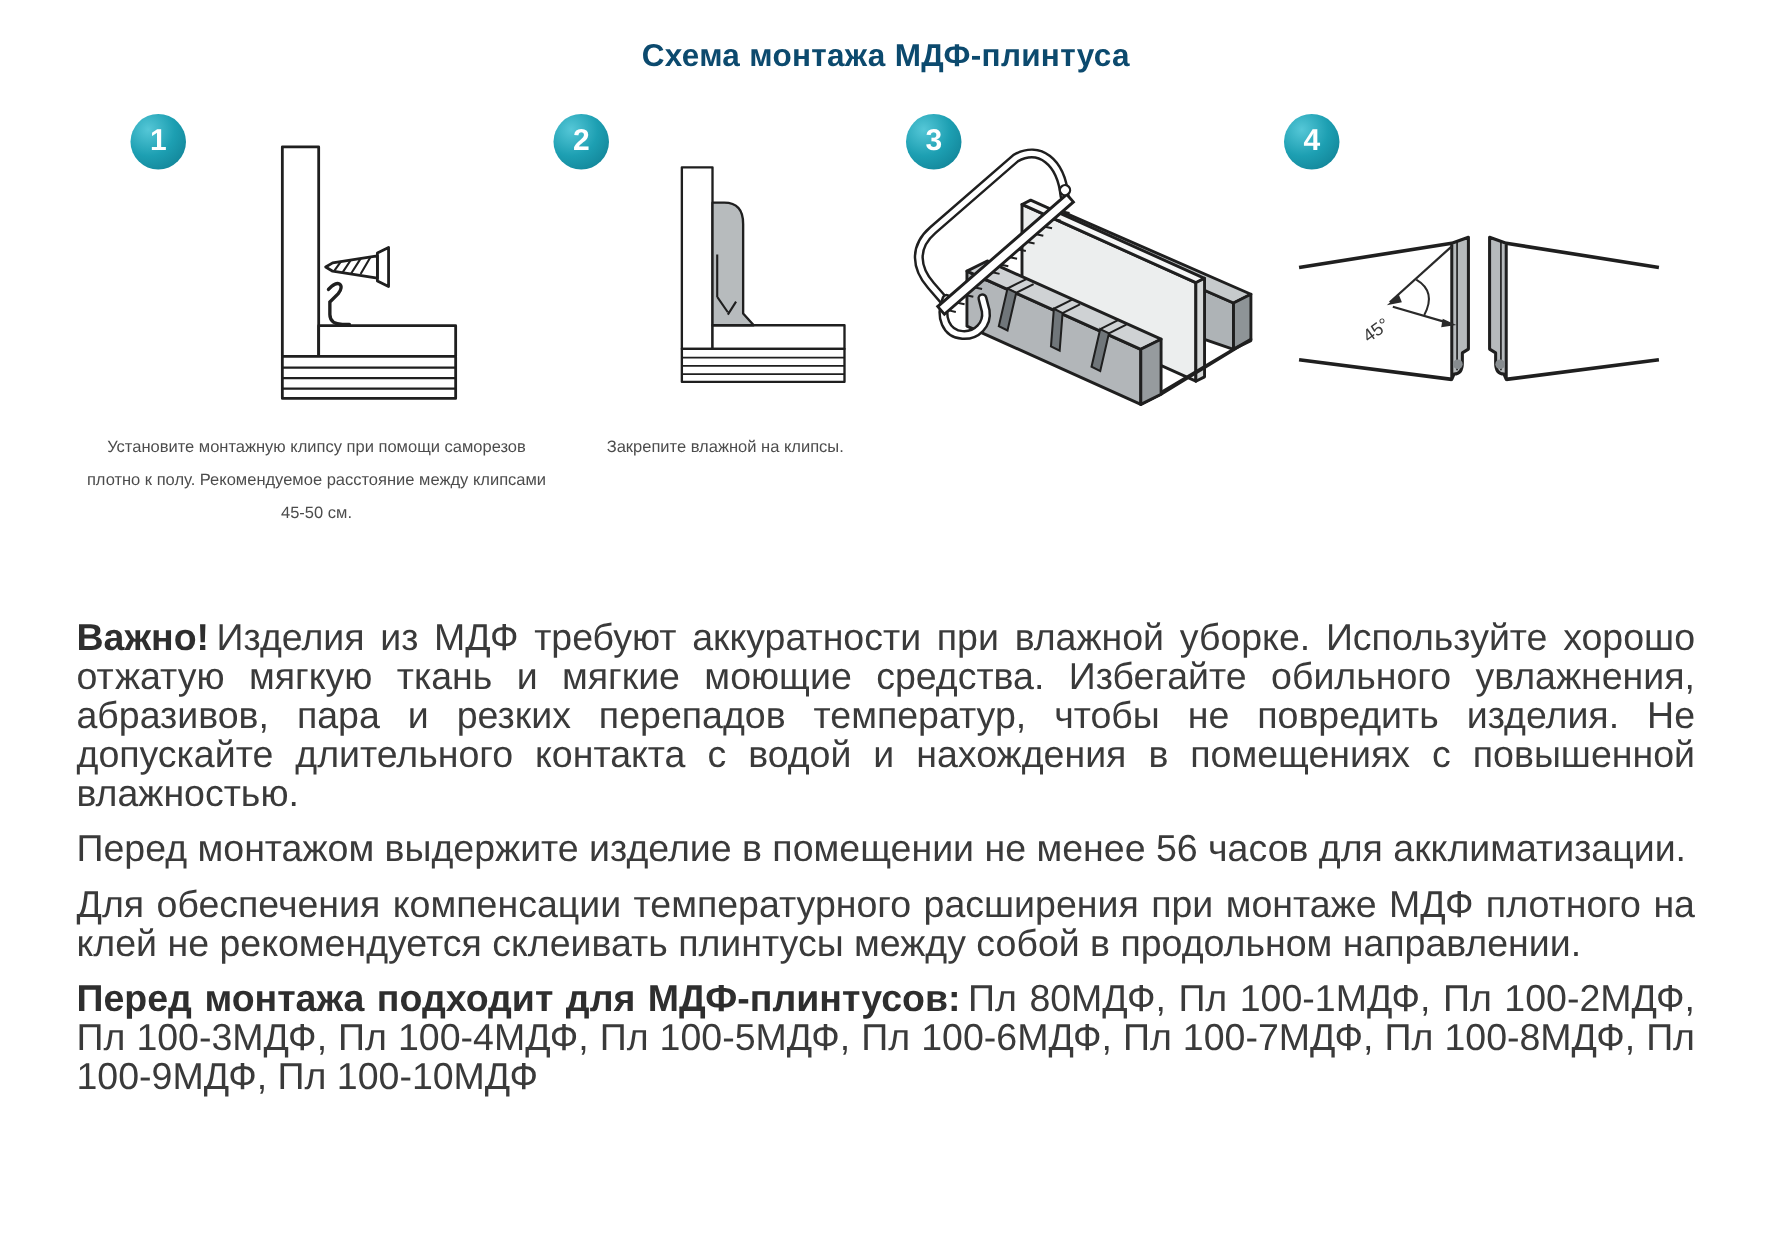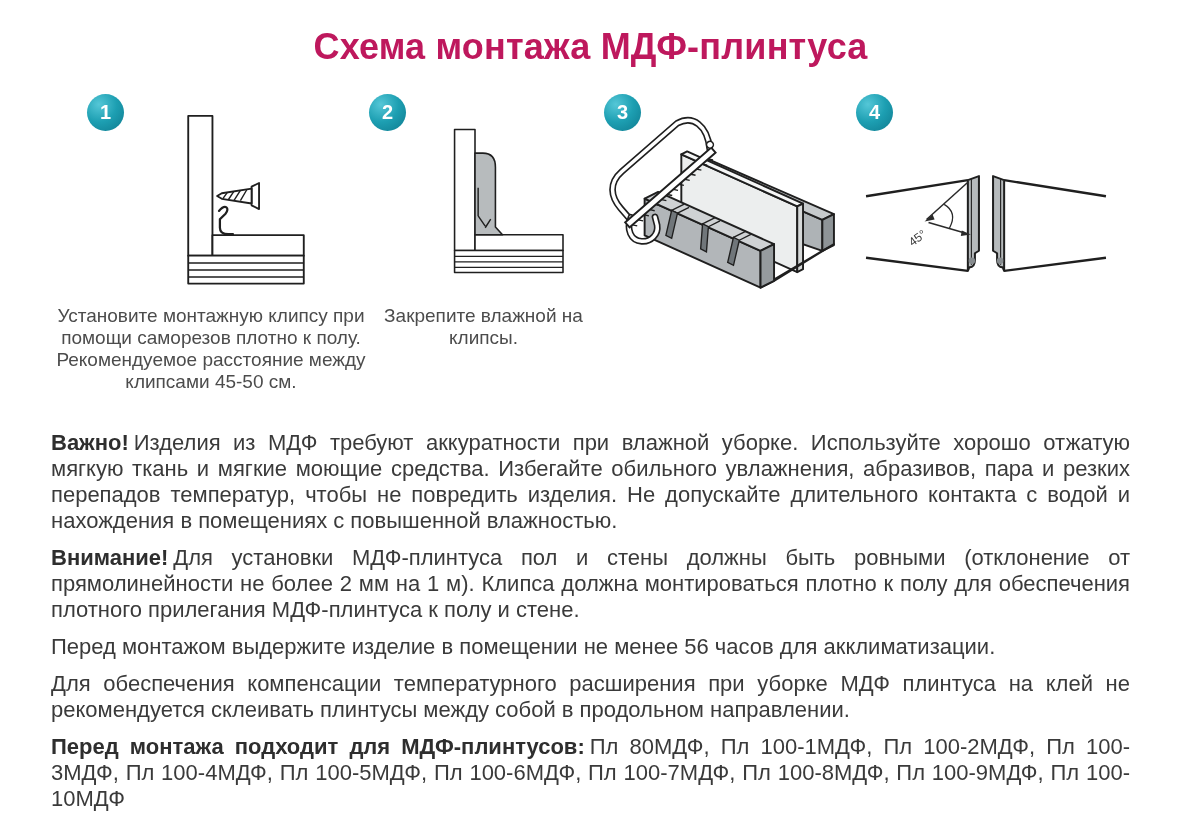--- a/index.html
+++ b/index.html
@@ -4,51 +4,51 @@
 <style>
   * { box-sizing: border-box; }
   html,body { margin:0; padding:0; }
   body {
     width:1181px; height:827px; background:#ffffff; overflow:hidden;
     font-family:"Liberation Sans", sans-serif; color:#3a3a3a;
   }
   .page { padding:18px 51px 0 51px; }
   h1.title {
     margin:8px 0 26px; text-align:center;
-    font-size:36px; font-weight:700; color:#be185d; letter-spacing:.2px;
+    font-size:21px; font-weight:700; color:#0c4a6e; letter-spacing:.2px;
   }
   .steps { position:relative; display:flex; height:322px; }
   .step { position:relative; height:100%; }
   .step-1 { width:320px; } .step-2 { width:225px; }
   .step-3 { width:248px; } .step-4 { width:285px; }
   .badge {
     position:absolute; top:0; width:37px; height:37px; border-radius:50%;
     background:radial-gradient(circle at 32% 28%, #55c7d7 0%, #1d9fb2 48%, #0e7a8e 100%);
     color:#fff; font-weight:700; font-size:20px;
     display:flex; align-items:center; justify-content:center;
   }
   .step-1 .badge { left:36px; } .step-2 .badge { left:-2px; }
   .step-3 .badge { left:8px; }  .step-4 .badge { left:12px; }
   .fig { position:absolute; }
   .step-1 .fig { left:72px; top:16px; }
   .step-2 .fig { left:38px; top:16px; }
   .step-3 .fig { left:2px;  top:12px; }
   .step-4 .fig { left:16px; top:66px; }
   .caption {
     position:absolute; top:211px; left:0; right:0;
-    font-size:19px; line-height:22px; color:#4c4c4c; text-align:center;
+    font-size:11px; line-height:22px; color:#4c4c4c; text-align:center;
   }
   .caption > span { display:block; margin:0 auto; }
   .step-1 .caption > span { max-width:316px; }
   .step-2 .caption > span { max-width:200px; }
   .step-3 .caption > span { max-width:198px; }
   .step-4 .caption > span { max-width:282px; }
   .paras { margin-top:14px; }
   .paras p {
-    margin:0 0 11px; font-size:22px; line-height:26px;
+    margin:0 0 11px; font-size:25px; line-height:26px;
     text-align:justify; color:#3a3a3a;
   }
   .paras b { font-weight:700; color:#2e2e2e; }
   .paras b:not(:empty) { margin-right:5px; }
   svg text { font-family:"Liberation Sans", sans-serif; }
 </style>
 </head>
 <body>
 
 <div class="page">
@@ -178,19 +178,18 @@
             <text x="52" y="86" transform="rotate(-36 52 86)" font-size="12" fill="#3a3a3a">45°</text>
           </g>
         </svg>
       </div>
     </div>
 
   </div>
 
   <div class="paras">
     <p><b>Важно!</b><span>Изделия из МДФ требуют аккуратности при влажной уборке. Используйте хорошо отжатую мягкую ткань и мягкие моющие средства. Избегайте обильного увлажнения, абразивов, пара и резких перепадов температур, чтобы не повредить изделия. Не допускайте длительного контакта с водой и нахождения в помещениях с повышенной влажностью.</span></p>
-    <p><b>Внимание!</b><span>Для установки МДФ-плинтуса пол и стены должны быть ровными (отклонение от прямолинейности не более 2 мм на 1 м). Клипса должна монтироваться плотно к полу для обеспечения плотного прилегания МДФ-плинтуса к полу и стене.</span></p>
     <p><span>Перед монтажом выдержите изделие в помещении не менее 56 часов для акклиматизации.</span></p>
-    <p><span>Для обеспечения компенсации температурного расширения при уборке МДФ плинтуса на клей не рекомендуется склеивать плинтусы между собой в продольном направлении.</span></p>
+    <p><span>Для обеспечения компенсации температурного расширения при монтаже МДФ плотного на клей не рекомендуется склеивать плинтусы между собой в продольном направлении.</span></p>
     <p><b>Перед монтажа подходит для МДФ-плинтусов:</b><span>Пл 80МДФ, Пл 100-1МДФ, Пл 100-2МДФ, Пл 100-3МДФ, Пл 100-4МДФ, Пл 100-5МДФ, Пл 100-6МДФ, Пл 100-7МДФ, Пл 100-8МДФ, Пл 100-9МДФ, Пл 100-10МДФ</span></p>
   </div>
 
 </div>
 
 </body></html>

